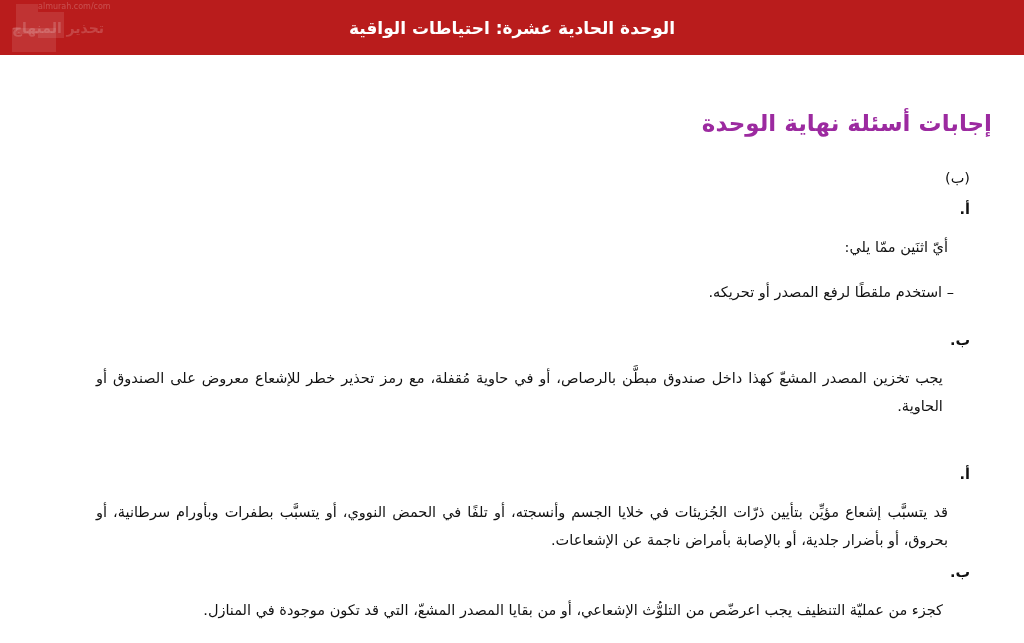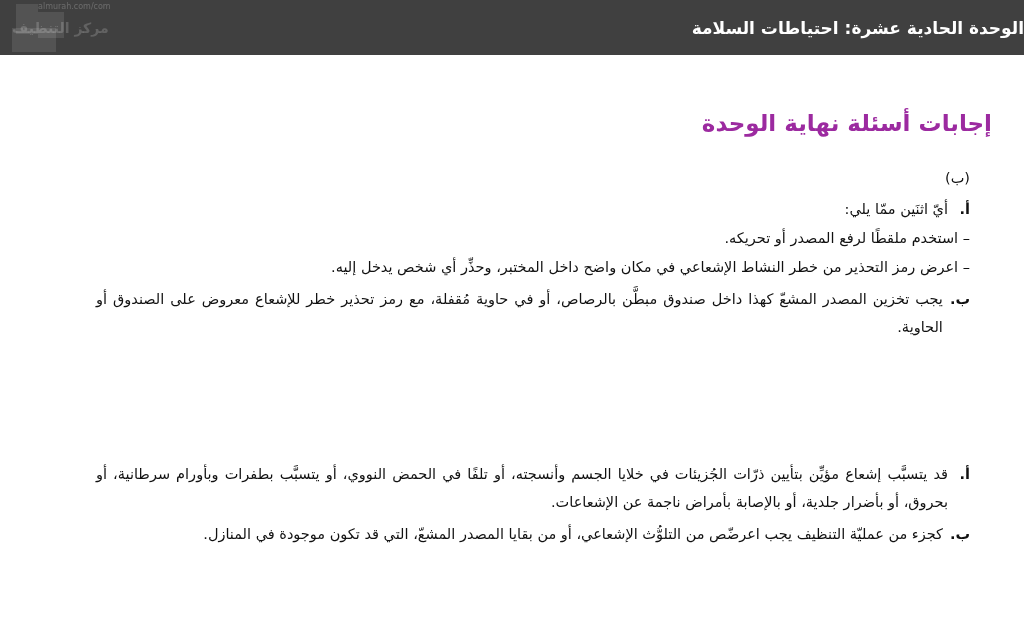--- a/index.html
+++ b/index.html
@@ -18,23 +18,24 @@
     overflow: hidden;
     direction: rtl;
   }
 
   
   .header-bar {
     position: absolute;
     top: 0; left: 0;
     width: 1024px;
     height: 55px;
-    background: #404040;
+    background: #b91c1c;
     display: flex;
     align-items: center;
+    justify-content: center;
   }
   .header-title {
     color: #ffffff;
     font-size: 17px;
     font-weight: bold;
     letter-spacing: 0px;
     white-space: nowrap;
     direction: rtl;
   }
 
@@ -154,26 +155,27 @@
     min-width: 15px;
     font-weight: bold;
     white-space: nowrap;
     margin-left: 7px;
   }
   .subpart .text {
     flex: 1 1 auto;
     text-align: justify;
     text-align-last: right;
     direction: rtl;
+    margin-top: 38px;
   }
   .subpart .text.rag-right { text-align: right; }
 
   
   .dash-list {
-    margin: 0;
+    margin: 16px;
     padding: 0;
     list-style: none;
     direction: rtl;
   }
   .dash-list li {
     font-size: 14.5px;
     color: #111111;
     line-height: 2.0;
     text-align: right;
     direction: rtl;
@@ -186,23 +188,23 @@
 <body>
 
 <div class="page">
 
   <div class="header-bar">
     <div class="watermark">
       <div class="wm-sq wm-a"></div>
       <div class="wm-sq wm-b"></div>
       <div class="wm-sq wm-c"></div>
       <div class="wm-txt">almurah.com/com</div>
-      <div class="wm-ar">مركز التنظيف</div>
-    </div>
-    <div class="header-title">الوحدة الحادية عشرة: احتياطات السلامة</div>
+      <div class="wm-ar">تحذير المنهاج</div>
+    </div>
+    <div class="header-title">الوحدة الحادية عشرة: احتياطات الواقية</div>
   </div>
 
   <div class="content">
 
     <div class="answers-heading">إجابات أسئلة نهاية الوحدة</div>
 
     <div class="q-block" style="top:110px;">
       <div class="q-num-col">
         <div class="q-circle">١</div>
       </div>
@@ -217,21 +219,20 @@
       </div>
       <div class="q-body">
 
         <div class="subpart">
           <div class="label">أ.</div>
           <div class="text rag-right">أيّ اثنَين ممّا يلي:</div>
         </div>
 
         <ul class="dash-list">
           <li>– استخدم ملقطًا لرفع المصدر أو تحريكه.</li>
-          <li>– اعرض رمز التحذير من خطر النشاط الإشعاعي في مكان واضح داخل المختبر، وحذِّر أي شخص يدخل إليه.</li>
         </ul>
 
         <div class="spacer-sm"></div>
 
         <div class="subpart">
           <div class="label">ب.</div>
           <div class="text">يجب تخزين المصدر المشعّ كهذا داخل صندوق مبطَّن بالرصاص، أو في حاوية مُقفلة، مع رمز تحذير خطر للإشعاع معروض على الصندوق أو الحاوية.</div>
         </div>
 
       </div>

